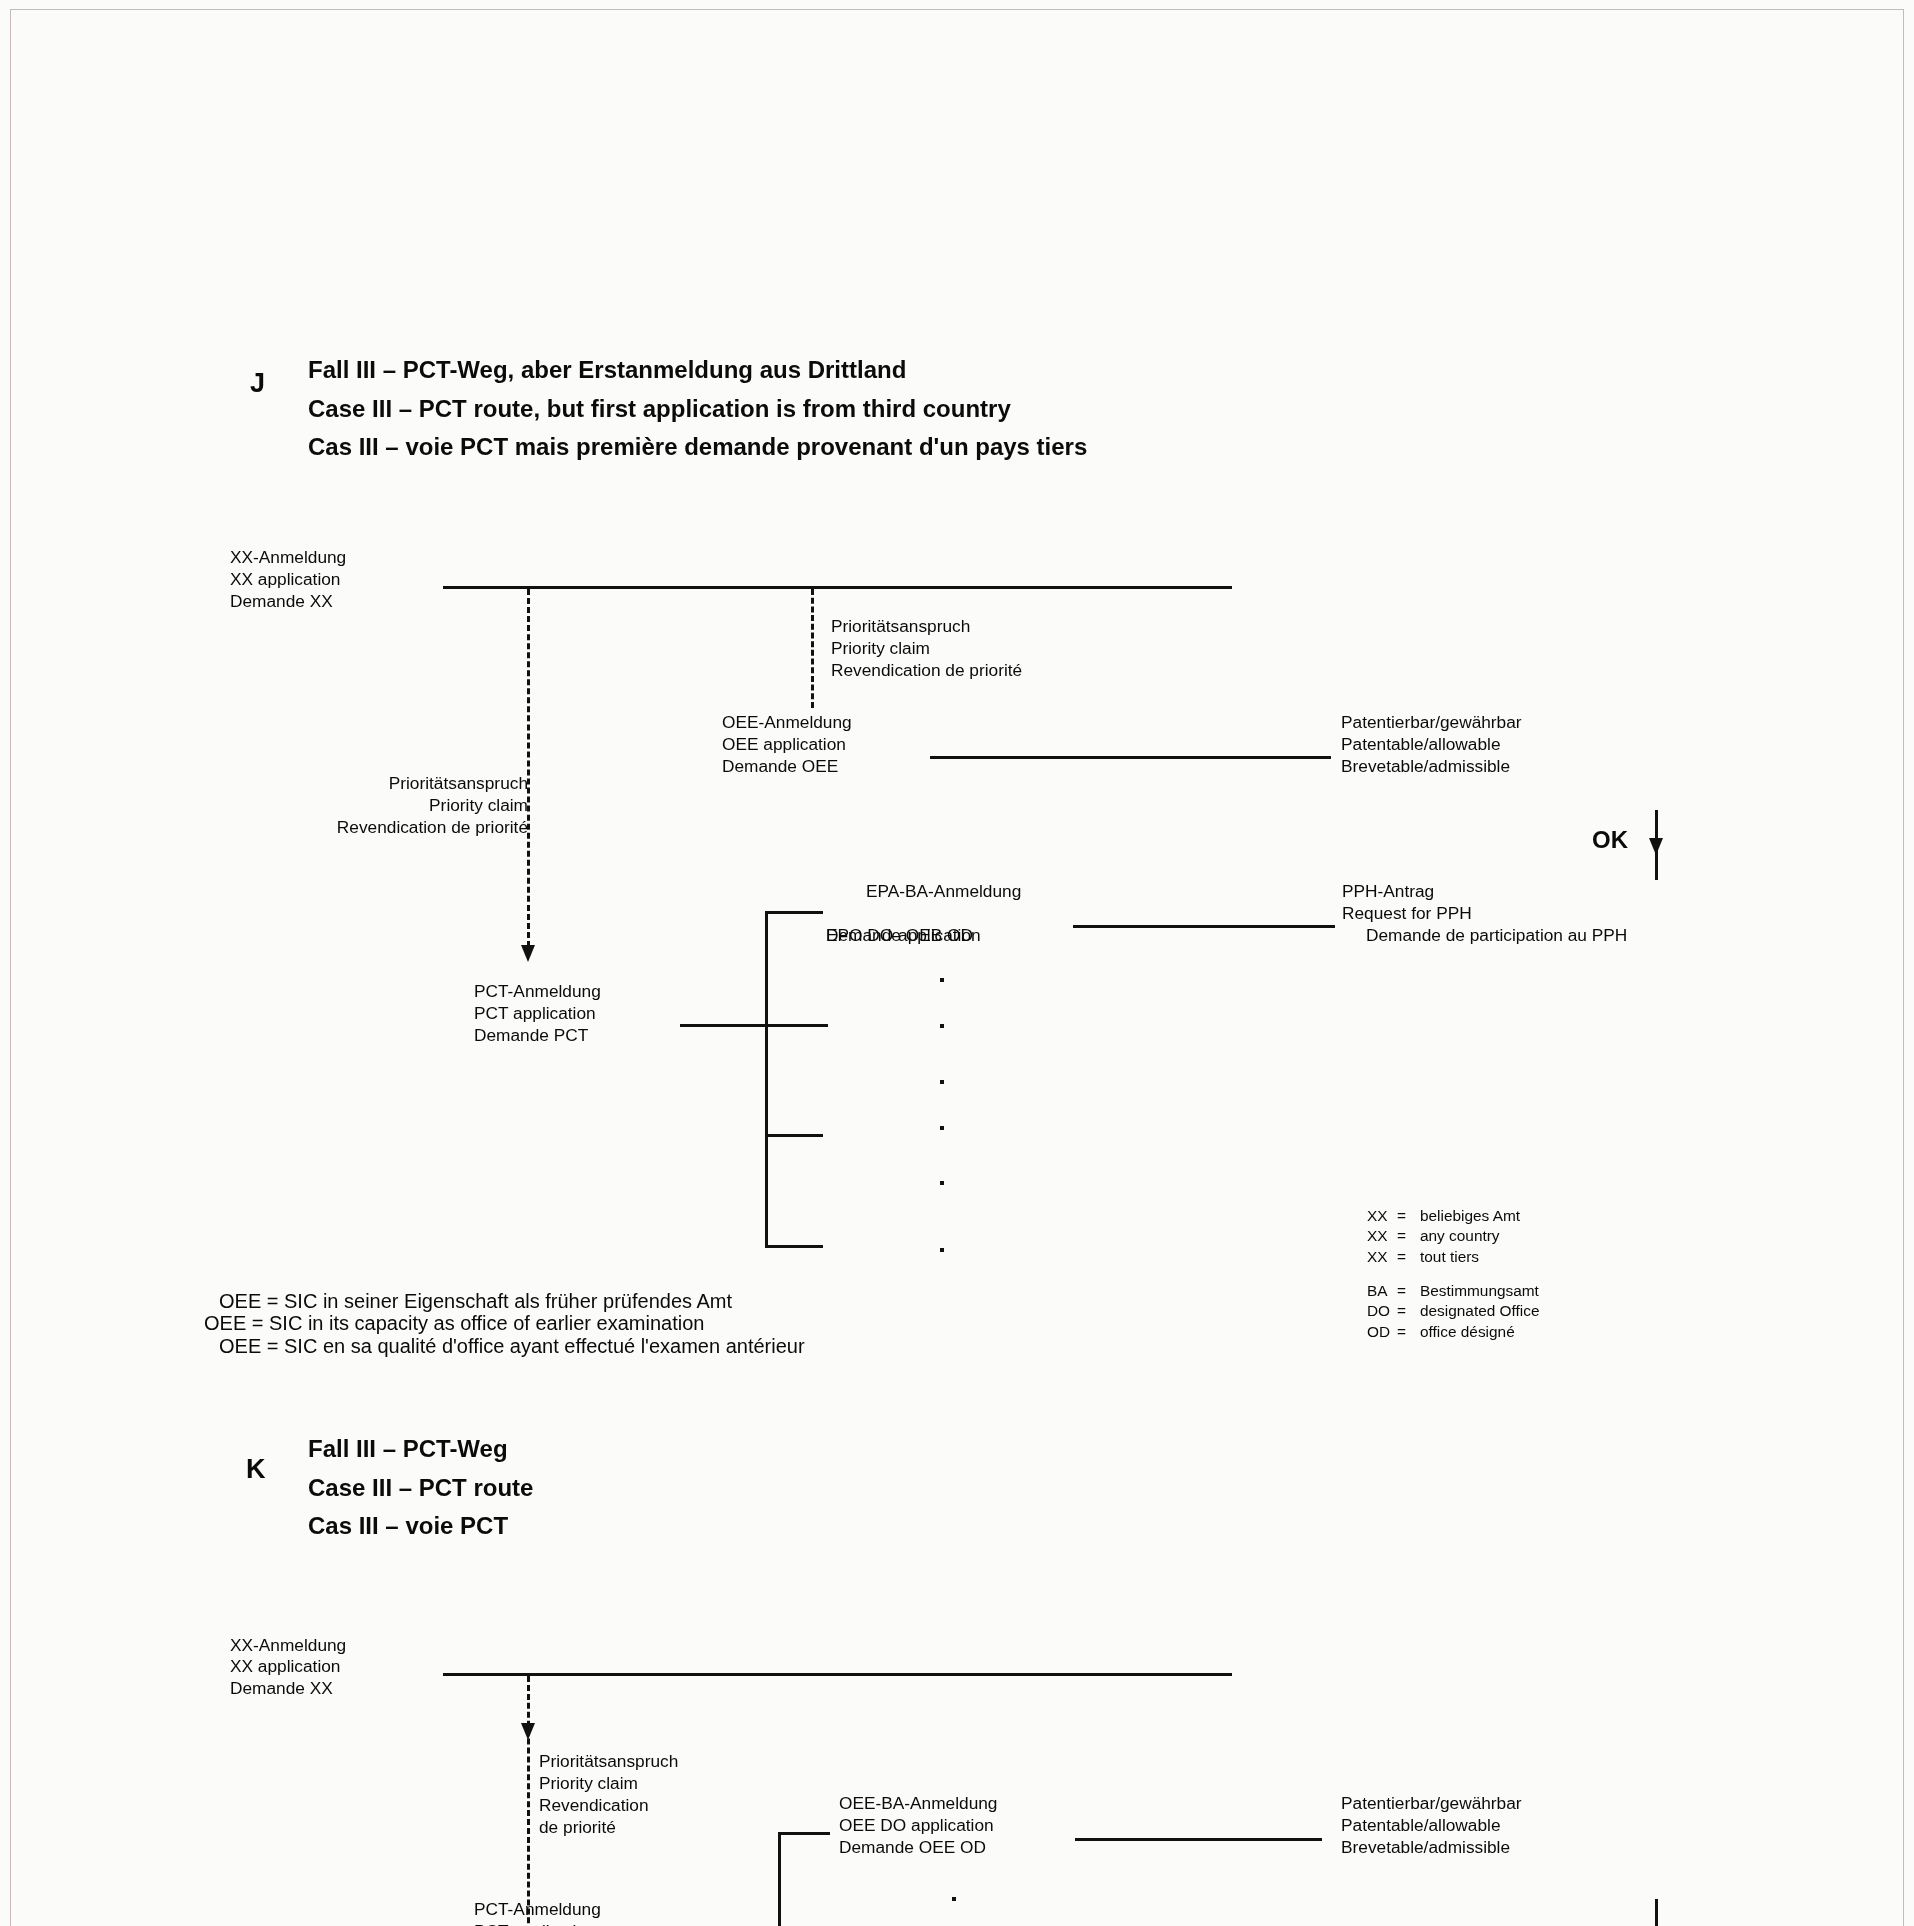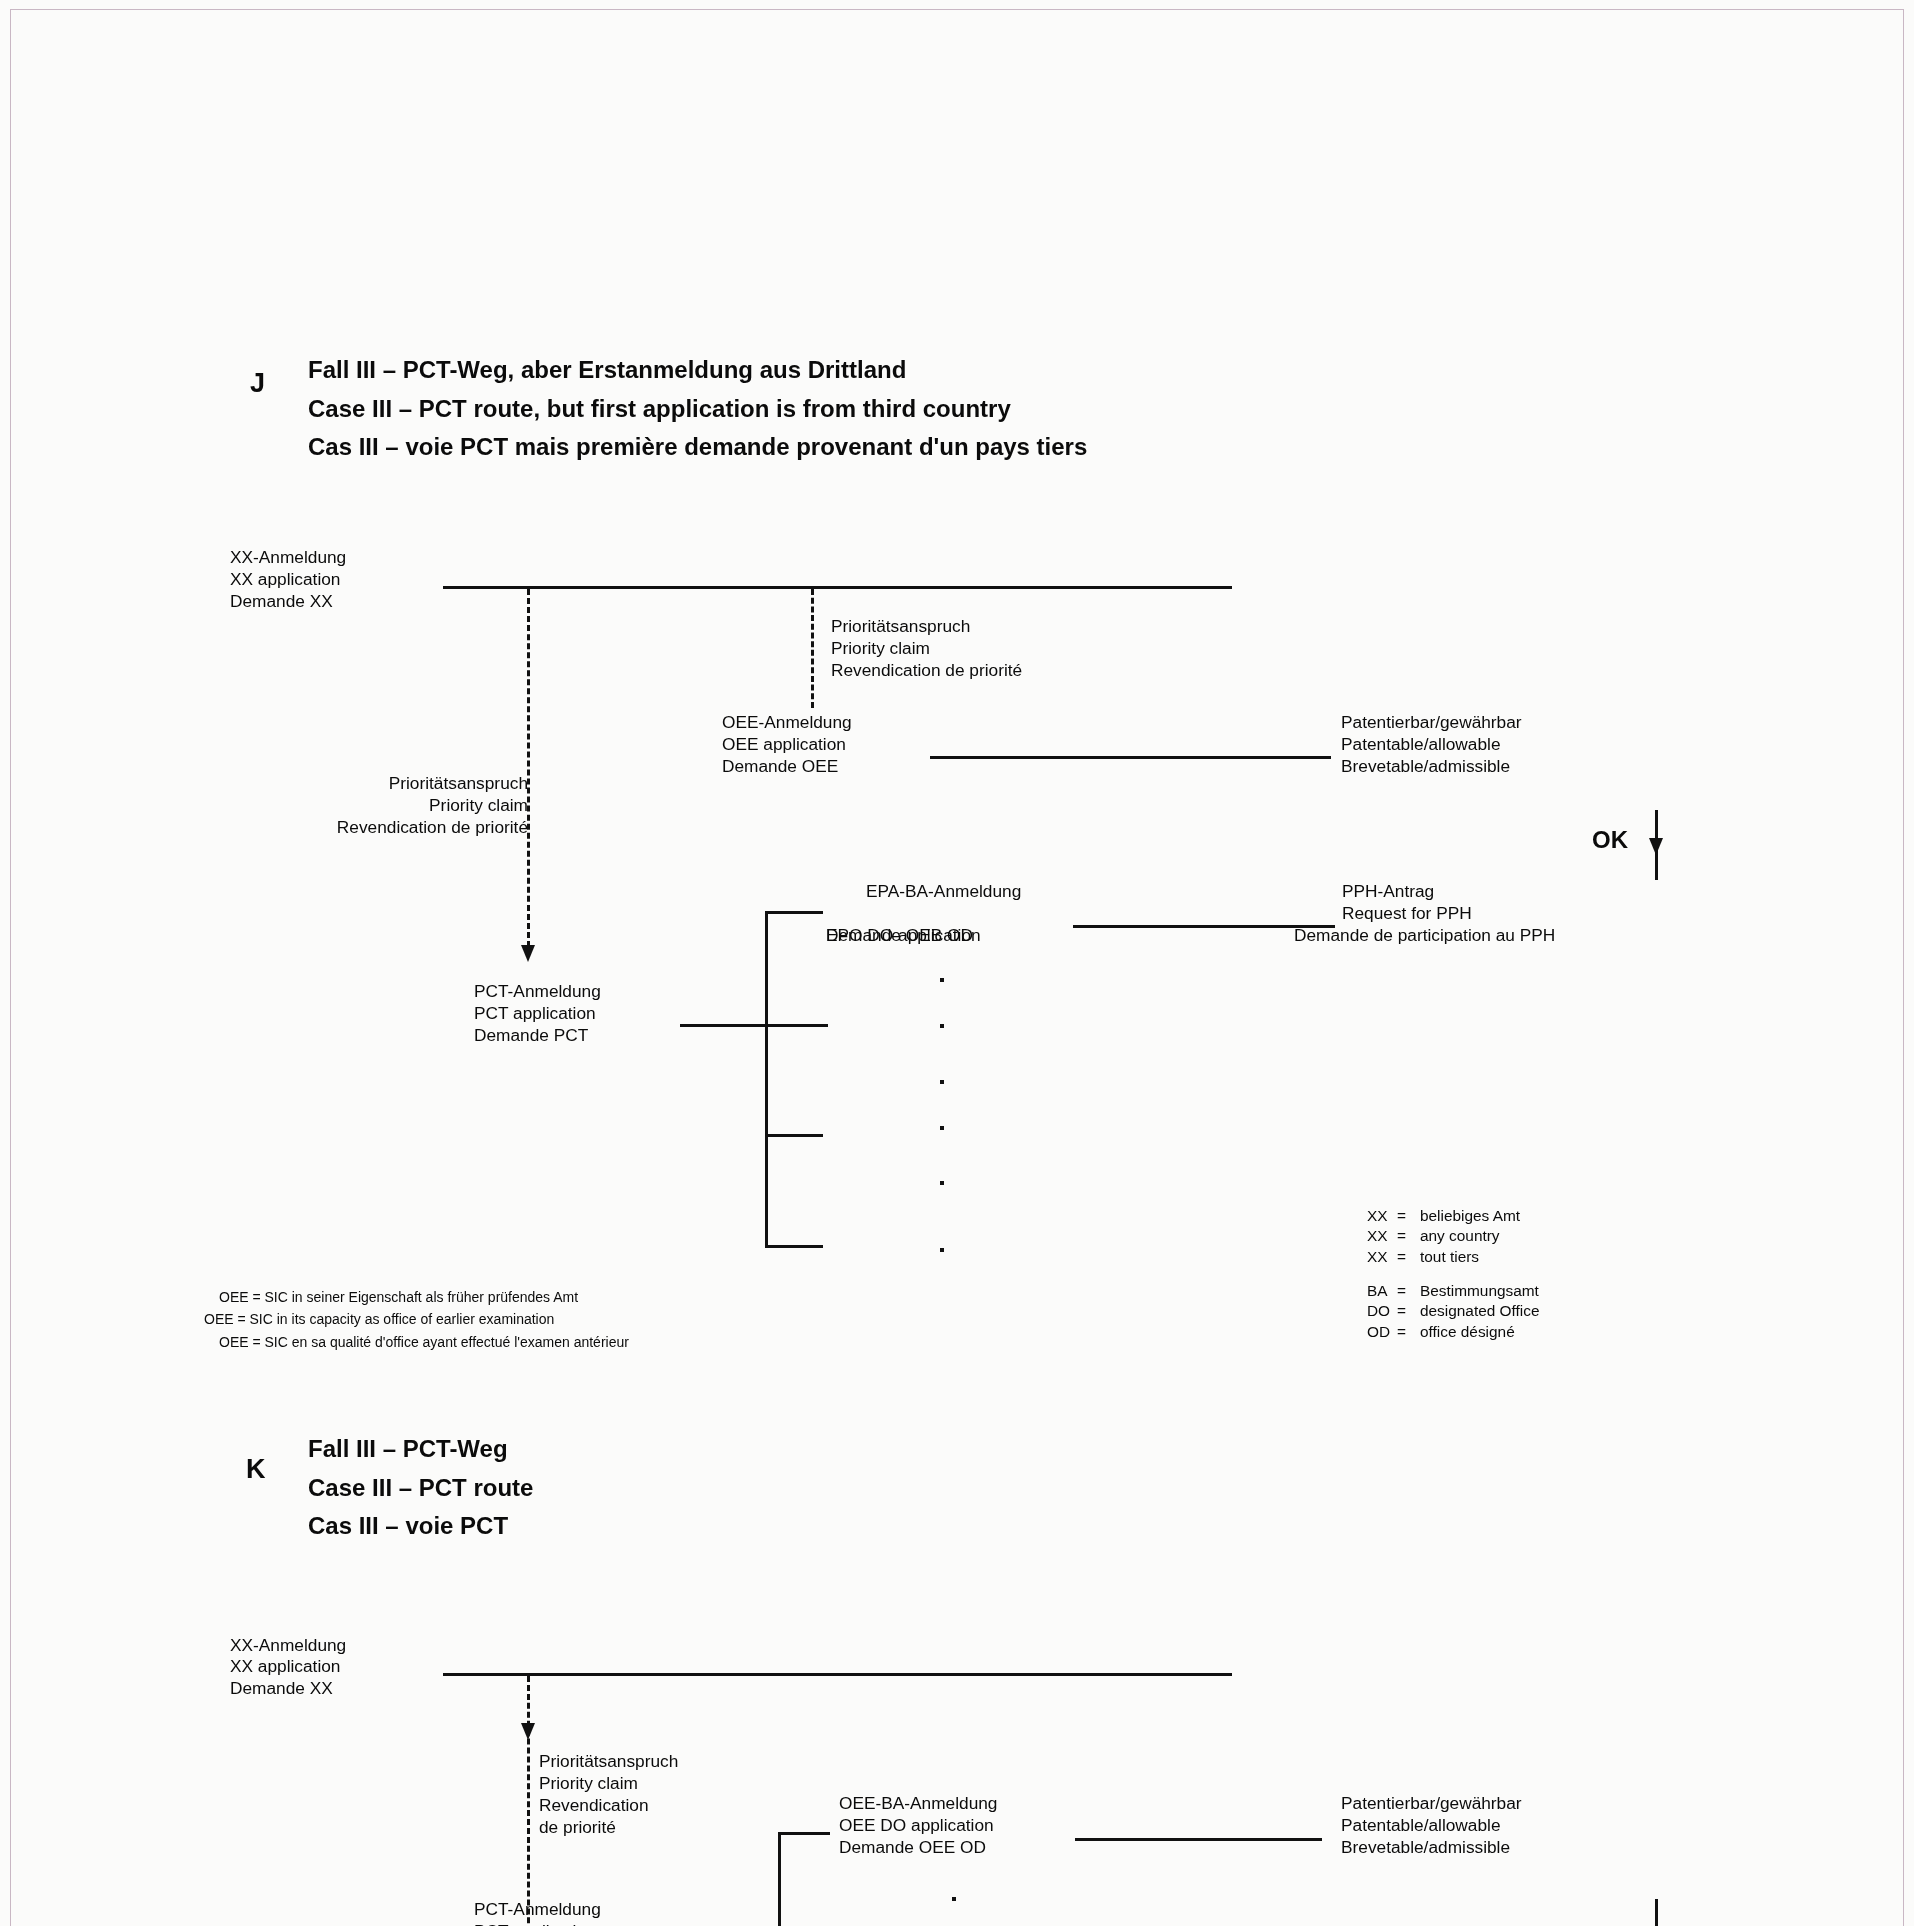--- a/index.html
+++ b/index.html
@@ -19,21 +19,21 @@
     left:10px; top:8.5px;
     width:1894px; height:2687px;
     border:1.2px solid #c9b7c4;
     box-sizing:border-box;
     pointer-events:none;
   }
 
   
   .tb{position:absolute;color:#0b0b0b;white-space:pre;line-height:1.27;}
   .fs-body{font-size:17.3px;}
-  .fs-legend{font-size:14px;}
+  .fs-legend{font-size:20px;}
   .fs-title{font-size:24px;font-weight:bold;line-height:1.36;}
   .fs-letter{font-size:27px;font-weight:bold;}
   .fs-ok{font-size:24px;font-weight:bold;}
   .ralign{text-align:right;}
 
   
   .hline{position:absolute;background:#111111;height:2.7px;}
   .vline{position:absolute;background:#111111;width:2.7px;}
 
   
@@ -115,21 +115,21 @@
     <div class="arrowhead" style="left:1649px;top:838px;"></div>
 
     <div class="tb fs-body" style="left:826px;top:881px;margin-left:40px;">EPA-BA-Anmeldung</div>
     <div class="tb fs-body" style="left:826px;top:925px;">EPO DO application</div>
     <div class="tb fs-body" style="left:826px;top:925px;">Demande OEB OD</div>
 
     <div class="hline" style="left:1073px;top:925px;width:262px;"></div>
 
     <div class="tb fs-body" style="left:1342px;top:881px;">PPH-Antrag</div>
     <div class="tb fs-body" style="left:1342px;top:903px;">Request for PPH</div>
-    <div class="tb fs-body" style="left:1294px;top:925px;">Demande de participation au PPH</div>
+    <div class="tb fs-body" style="left:1366px;top:925px;">Demande de participation au PPH</div>
 
     <div class="tb fs-body" style="left:474px;top:981px;">PCT-Anmeldung</div>
     <div class="tb fs-body" style="left:474px;top:1003px;">PCT application</div>
     <div class="tb fs-body" style="left:474px;top:1025px;">Demande PCT</div>
 
     <div class="hline" style="left:680px;top:1024px;width:148px;"></div>
 
     <div class="bracket" style="left:765px;top:911px;height:337px;width:58px;">
       <div class="spine"></div>
       <div class="tick" style="top:0px;width:58px;"></div>

